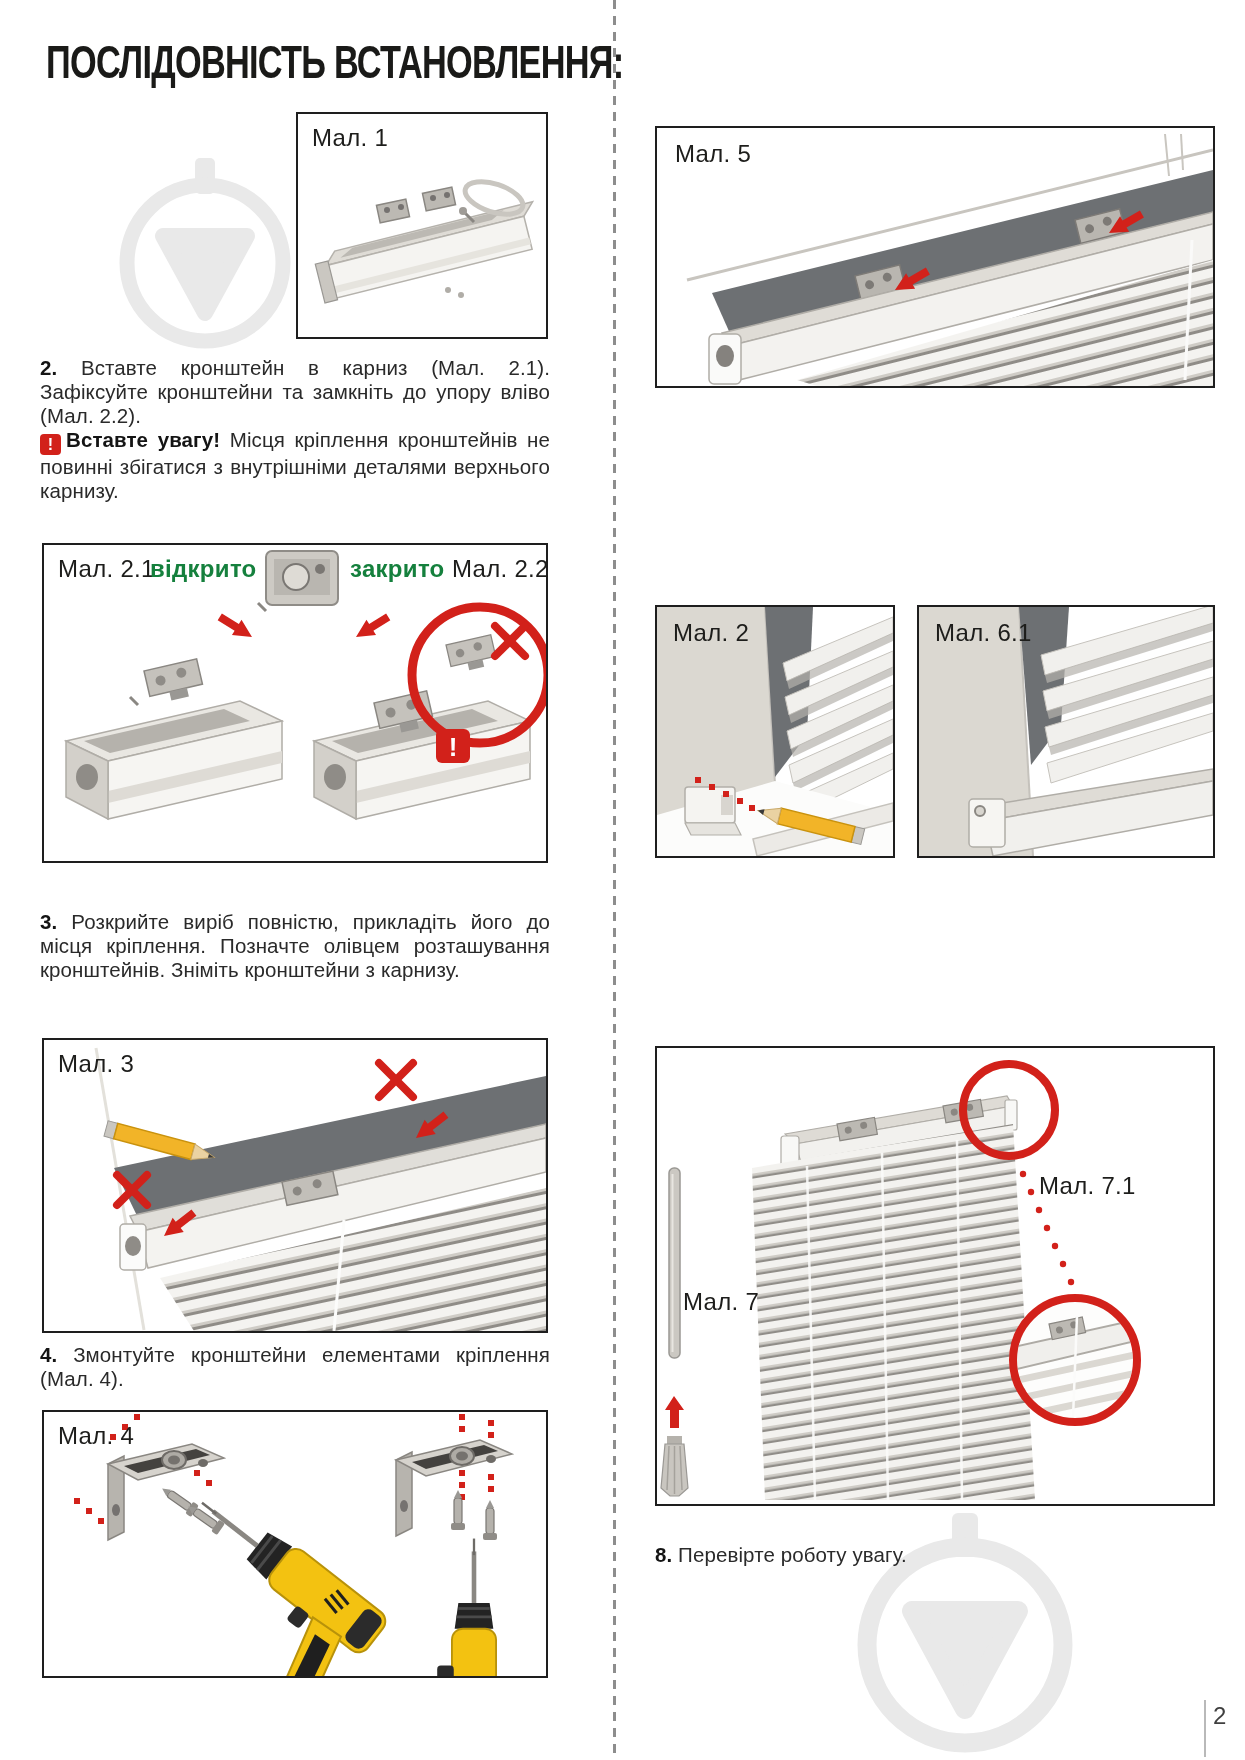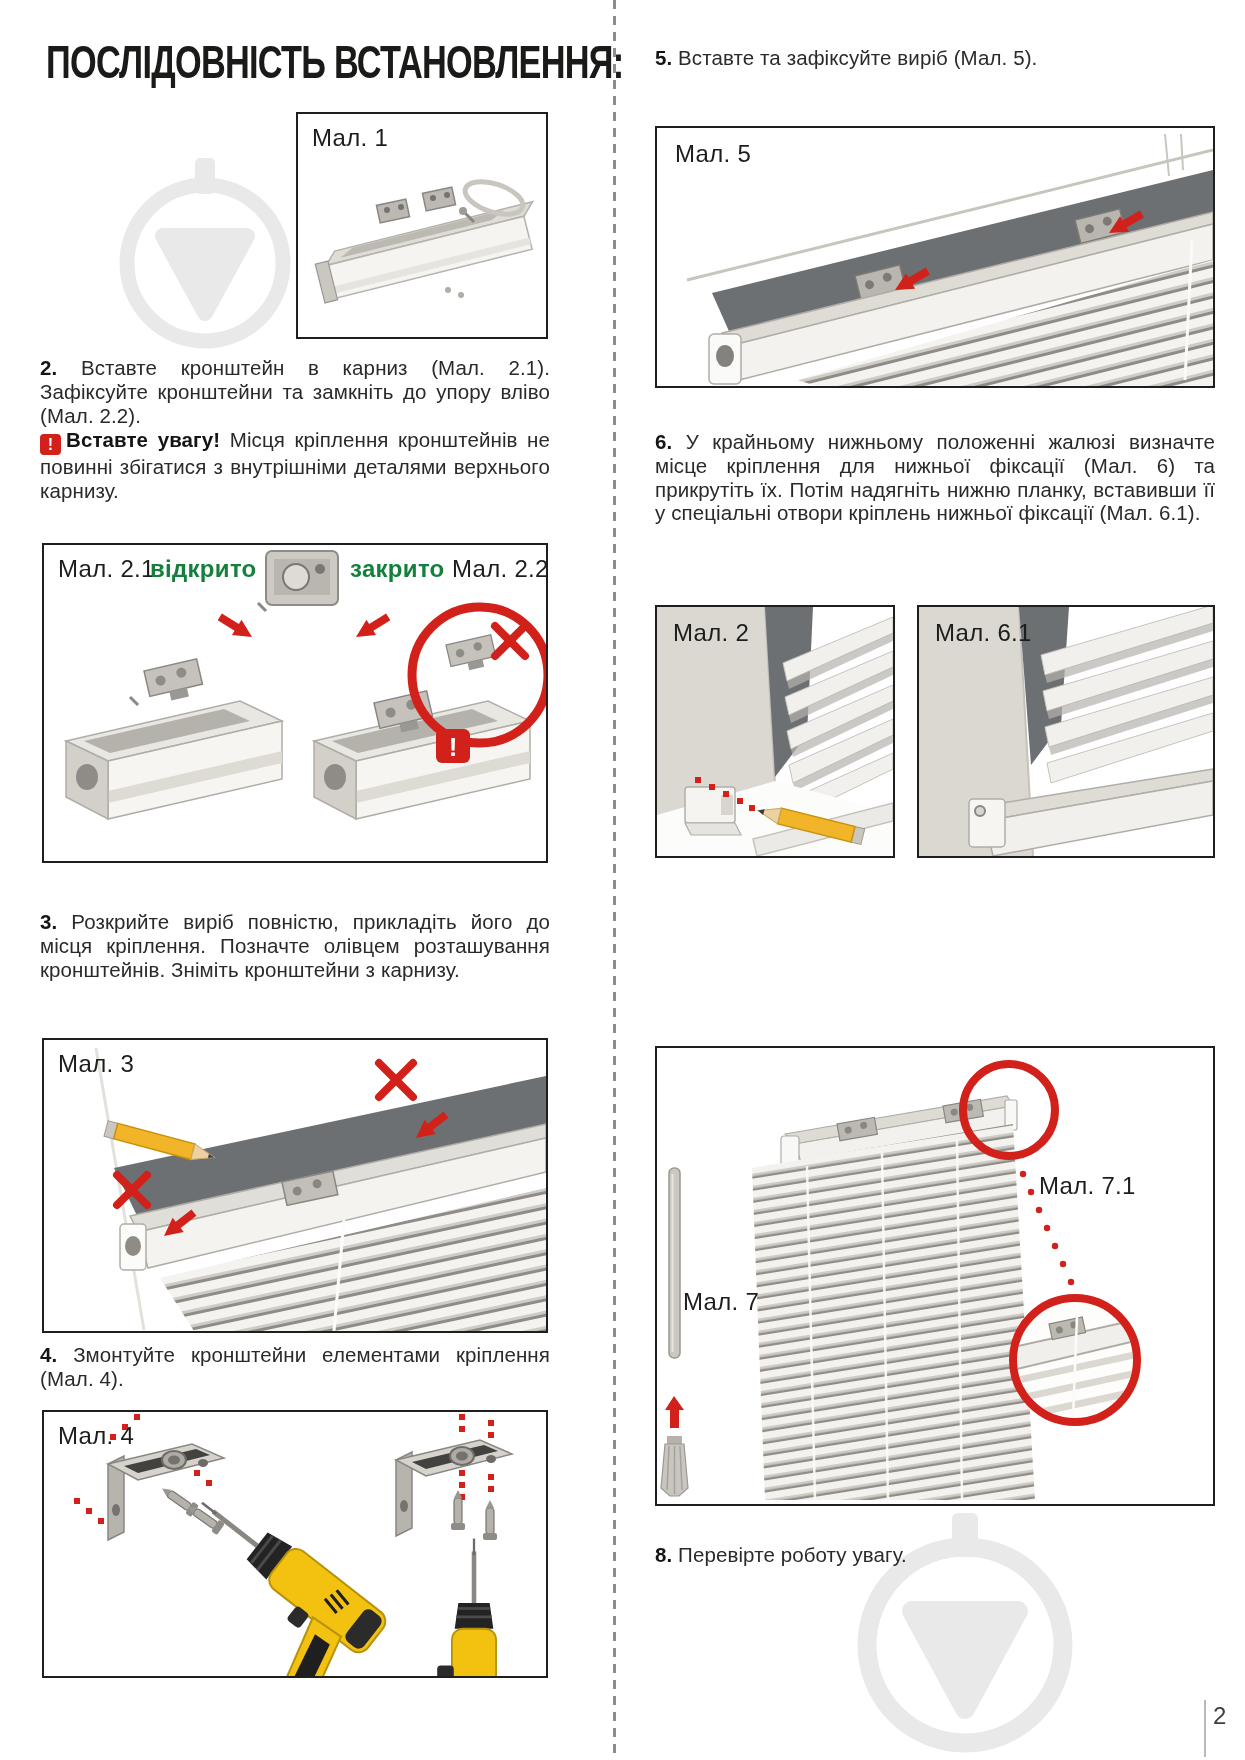--- a/index.html
+++ b/index.html
@@ -256,24 +256,20 @@
       </g>
       <use href="#scr4" transform="translate(414,112) rotate(-90)"></use>
       <use href="#scr4" transform="translate(446,122) rotate(-90)"></use>
       <use href="#drill4" transform="translate(430,248) rotate(90) scale(.92)"></use>
     </svg>
   </div>
 </div>
 
 <div class="col" id="col-right">
 
-  <p class="step" style="top:46px;left:0;width:560px">
-    <span class="num">5.</span>
-    <span>Вставте та зафіксуйте виріб (Мал. 5).</span>
-  </p>
 
   <div class="figure" style="left:0;top:126px;width:560px;height:262px">
     <div class="fig-label" style="left:18px;top:12px">Мал. 5</div>
     <svg class="fig-art" viewBox="0 0 556 258" preserveAspectRatio="none">
       <defs>
         <path id="arr5" d="M0,0 L-18,-9 L-18,-4 L-38,-4 L-38,4 L-18,4 L-18,9 Z" fill="#d2211a"></path>
         <pattern id="slats5" width="15" height="15" patternUnits="userSpaceOnUse" patternTransform="rotate(-14)">
           <rect width="15" height="15" fill="#f4f3f0"></rect>
           <rect y="9" width="15" height="3" fill="#cfccc6"></rect>
           <rect y="12" width="15" height="3" fill="#8f8c87"></rect>
@@ -299,24 +295,20 @@
         <rect x="52" y="206" width="32" height="50" rx="5" fill="#fafaf9" stroke="#b0ada7" stroke-width="1.5"></rect>
         <ellipse cx="68" cy="228" rx="9" ry="11" fill="#85827e"></ellipse>
       </g>
       <polygon points="140,252 556,132 556,258 160,258" fill="url(#slats5)"></polygon>
       <line x1="535" y1="112" x2="528" y2="252" stroke="#fafaf9" stroke-width="3"></line>
       <use href="#arr5" transform="translate(238,162) rotate(150)"></use>
       <use href="#arr5" transform="translate(452,105) rotate(150)"></use>
     </svg>
   </div>
 
-  <p class="step" style="top:430px;left:0;width:560px">
-    <span class="num">6.</span>
-    <span>У крайньому нижньому положенні жалюзі визначте місце кріплення для нижньої фіксації (Мал. 6) та прикрутіть їх. Потім надягніть нижню планку, вставивши її у спеціальні отвори кріплень нижньої фіксації (Мал. 6.1).</span>
-  </p>
 
   <div class="figure" style="left:0;top:605px;width:240px;height:253px">
     <div class="fig-label" style="left:16px;top:12px">Мал. 2</div>
     <svg class="fig-art" viewBox="0 0 236 249" preserveAspectRatio="none">
       <polygon points="0,0 108,0 122,249 0,249" fill="#dbd8d1"></polygon>
       <line x1="108" y1="0" x2="122" y2="249" stroke="#c5c2bc" stroke-width="2"></line>
       <polygon points="108,0 156,0 150,128 118,170" fill="#6d7073"></polygon>
       <g>
         <g>
             <polygon points="126,56 236,10 236,26 130,74" fill="#f1f0ed" stroke="#c6c3bd" stroke-width="1"></polygon>

